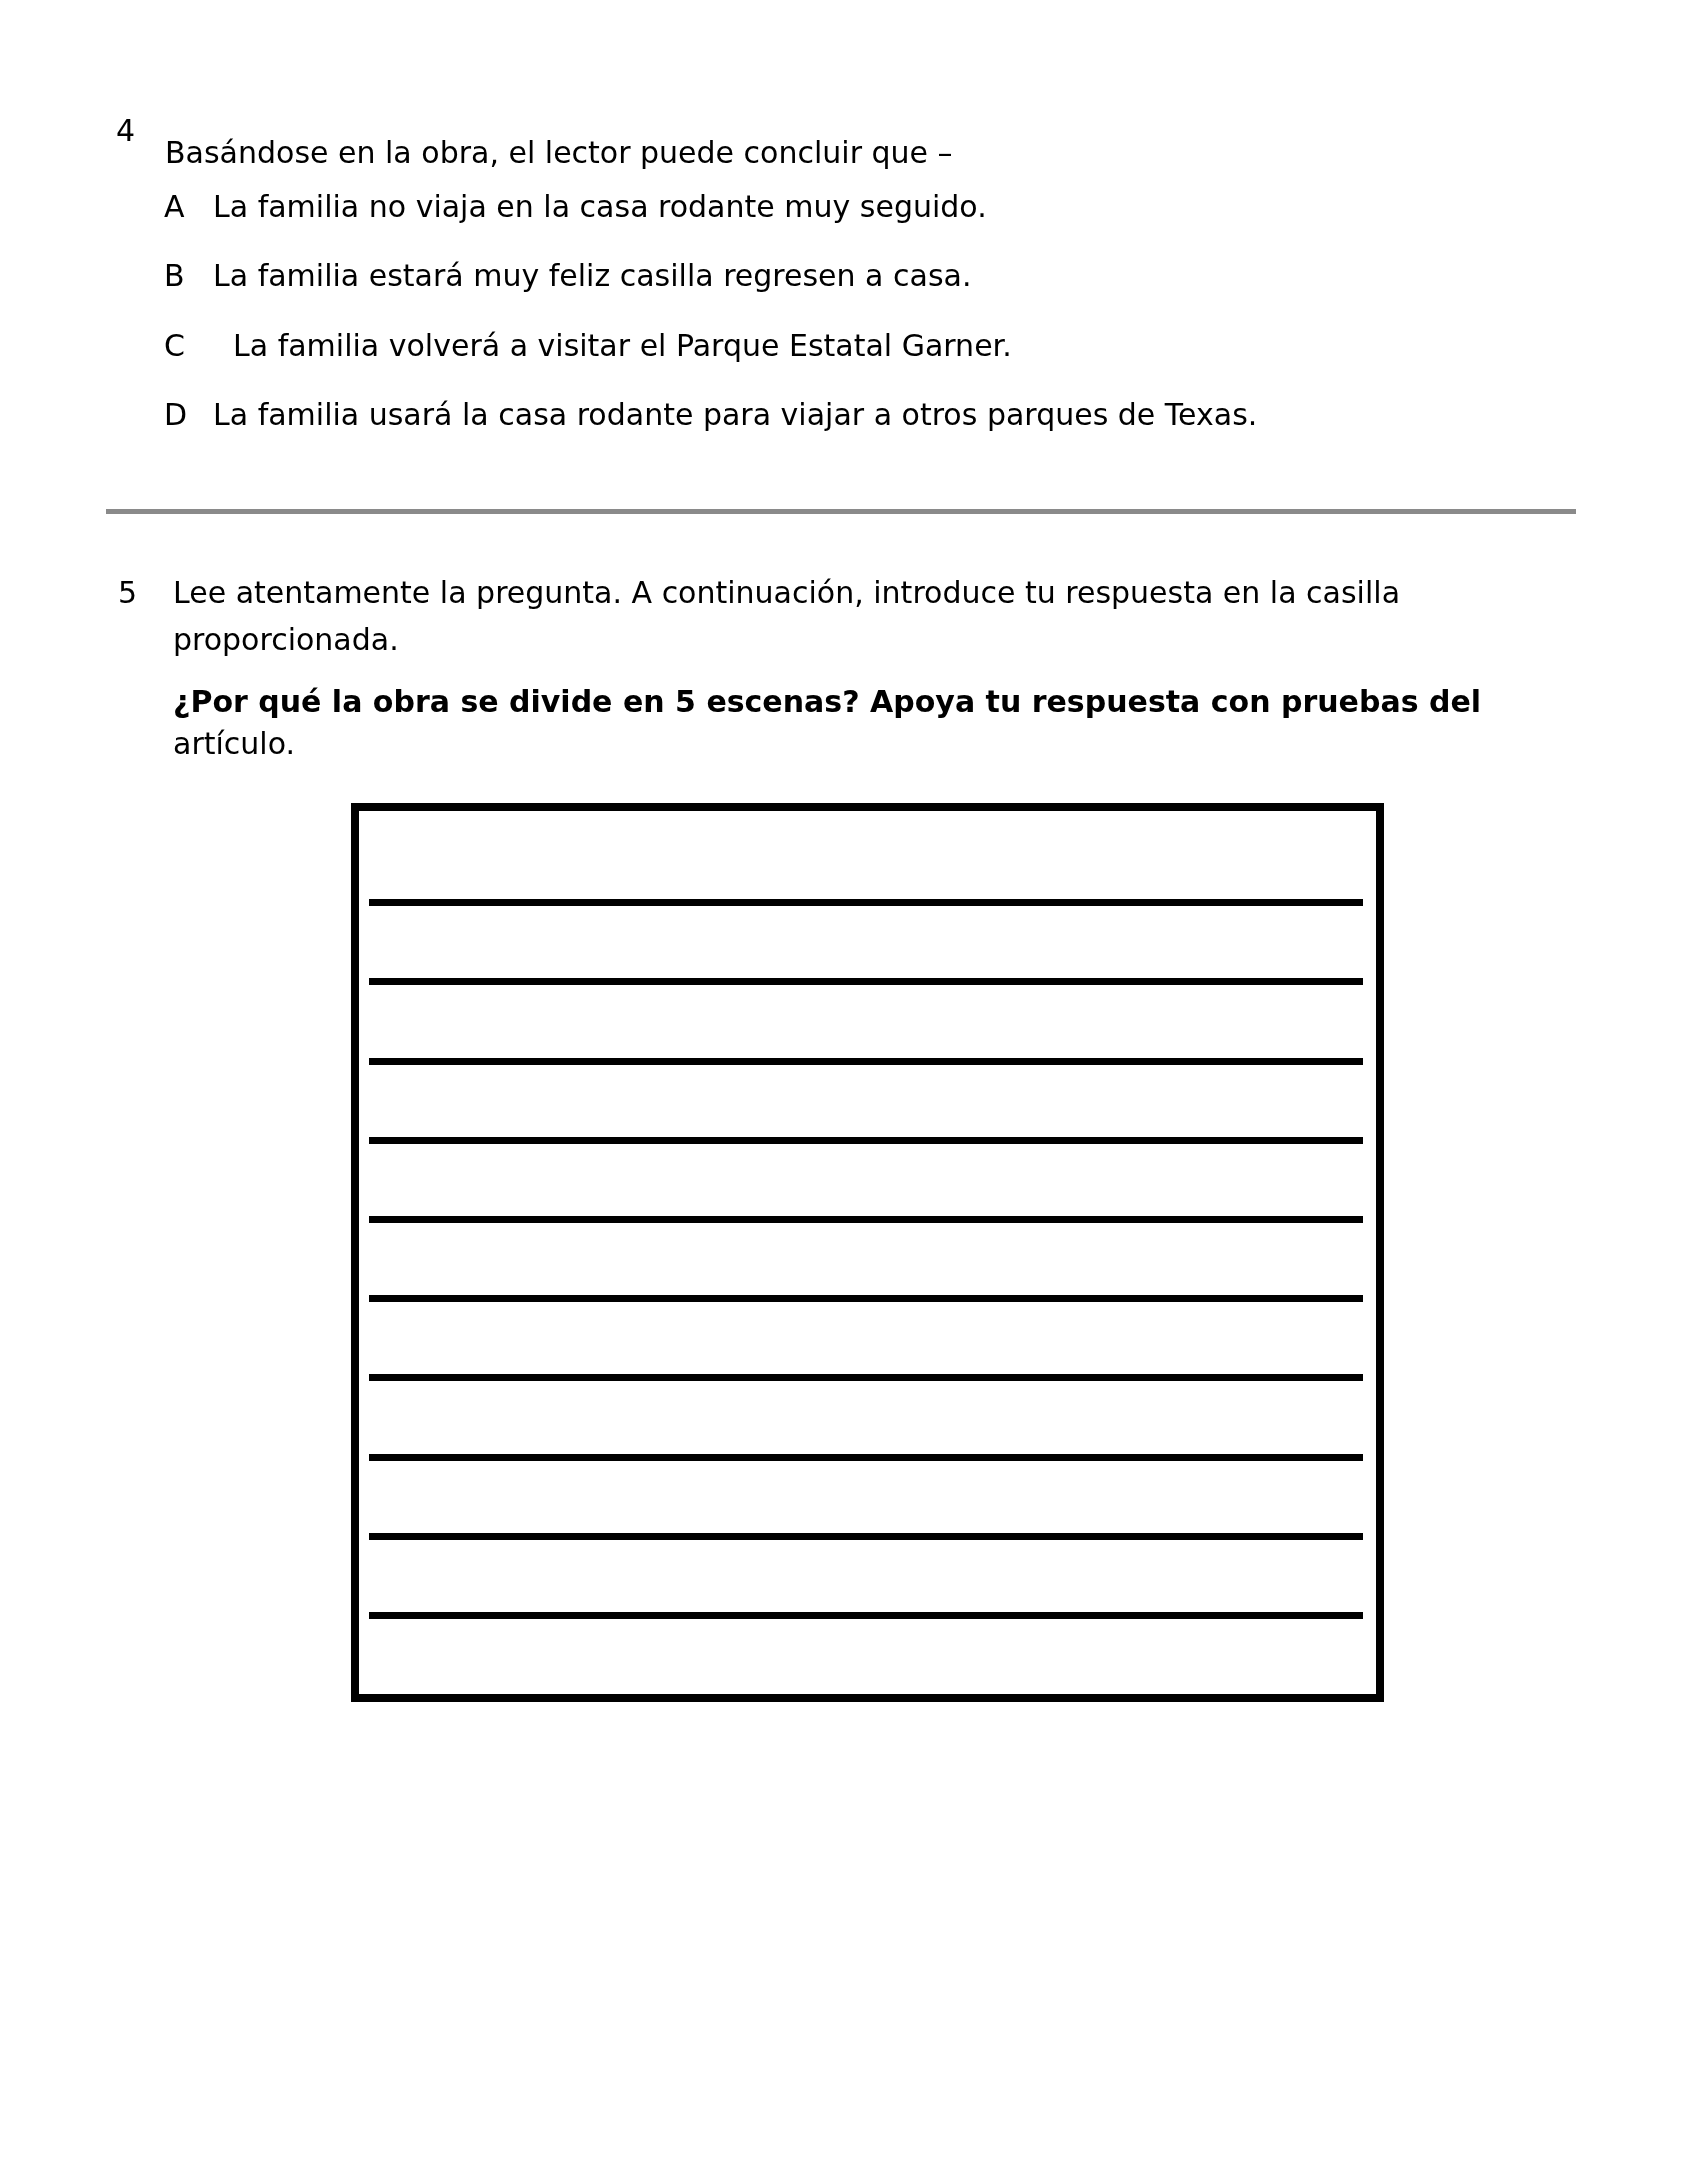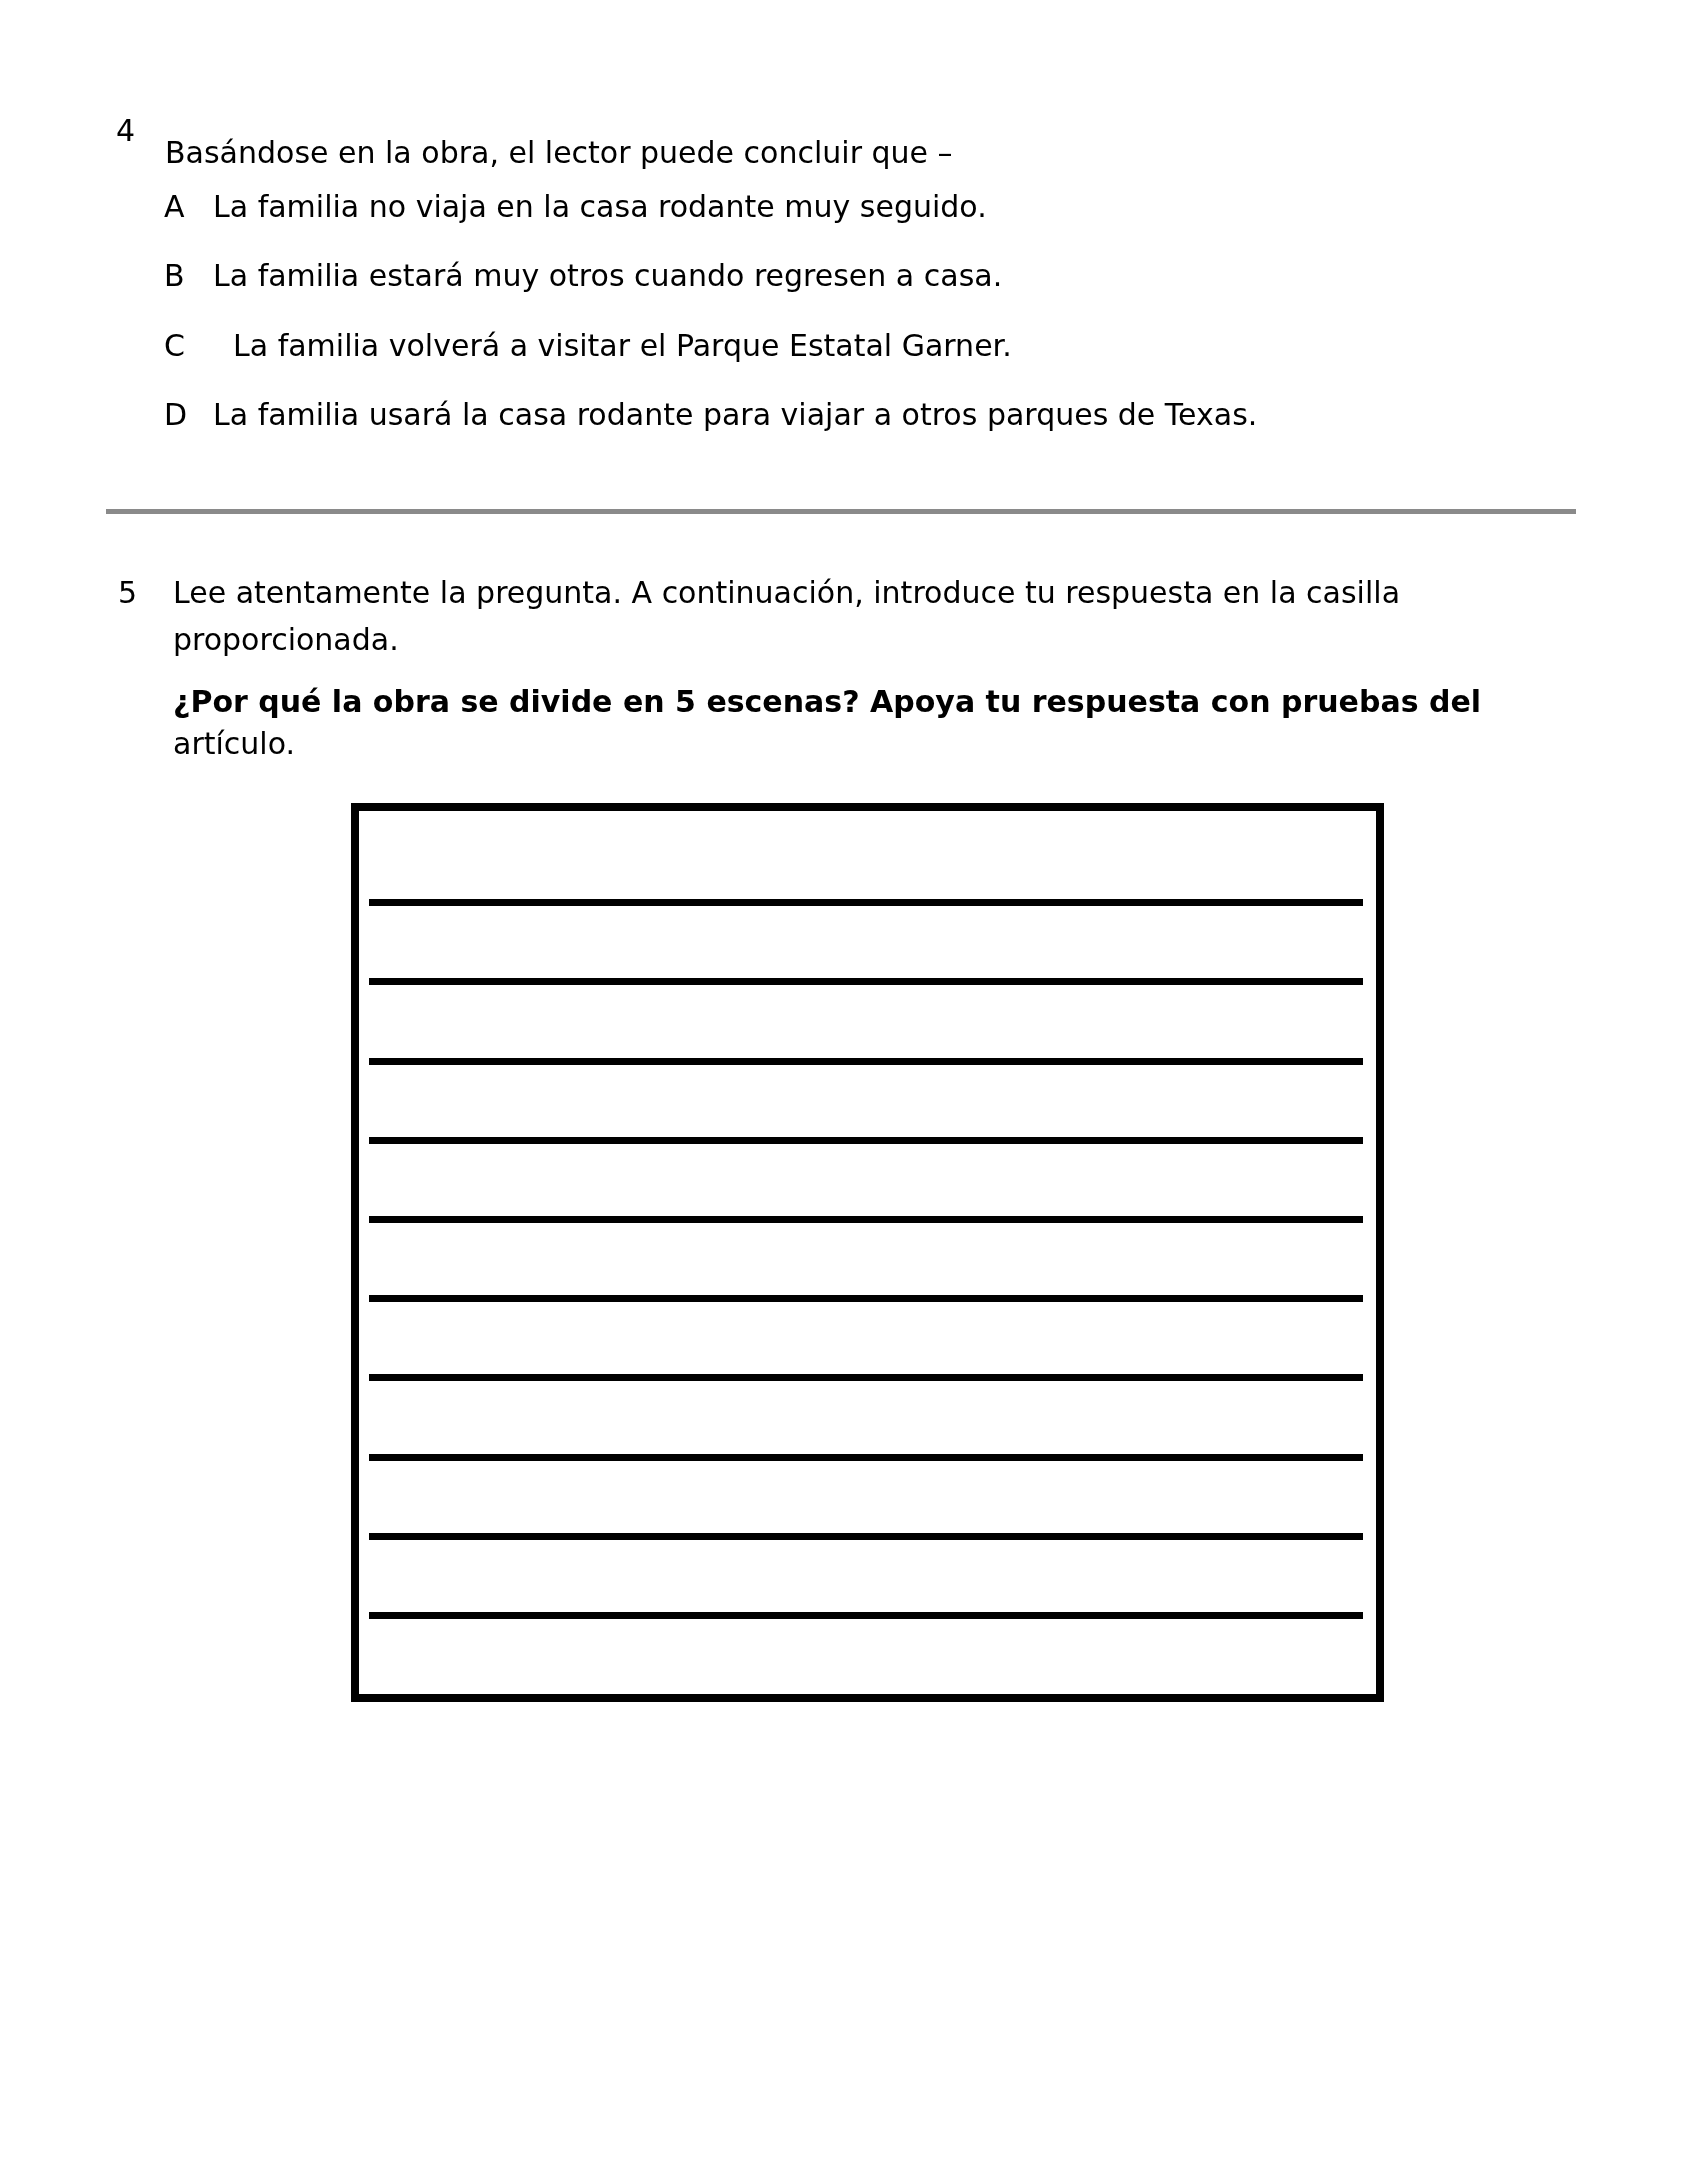--- a/index.html
+++ b/index.html
@@ -64,21 +64,21 @@
     <div class="tline" style="left:116px; top:116px;">4</div>
     <div class="tline" style="left:165px; top:116px;margin-top:22px;">Basándose en la obra, el lector puede concluir que –</div>
 
     <div>
       <span class="tline" style="left:164px; top:192px;">A</span>
       <span class="tline" style="left:213px; top:192px;">La familia no viaja en la casa rodante muy seguido.</span>
     </div>
 
     <div>
       <span class="tline" style="left:164px; top:261px;">B</span>
-      <span class="tline" style="left:213px; top:261px;">La familia estará muy otros cuando regresen a casa.</span>
+      <span class="tline" style="left:213px; top:261px;">La familia estará muy feliz casilla regresen a casa.</span>
     </div>
 
     <div>
       <span class="tline" style="left:164px; top:331px;">C</span>
       <span class="tline" style="left:213px; top:331px;margin-left:20px;">La familia volverá a visitar el Parque Estatal Garner.</span>
     </div>
 
     <div>
       <span class="tline" style="left:164px; top:400px;">D</span>
       <span class="tline" style="left:213px; top:400px;">La familia usará la casa rodante para viajar a otros parques de Texas.</span>

